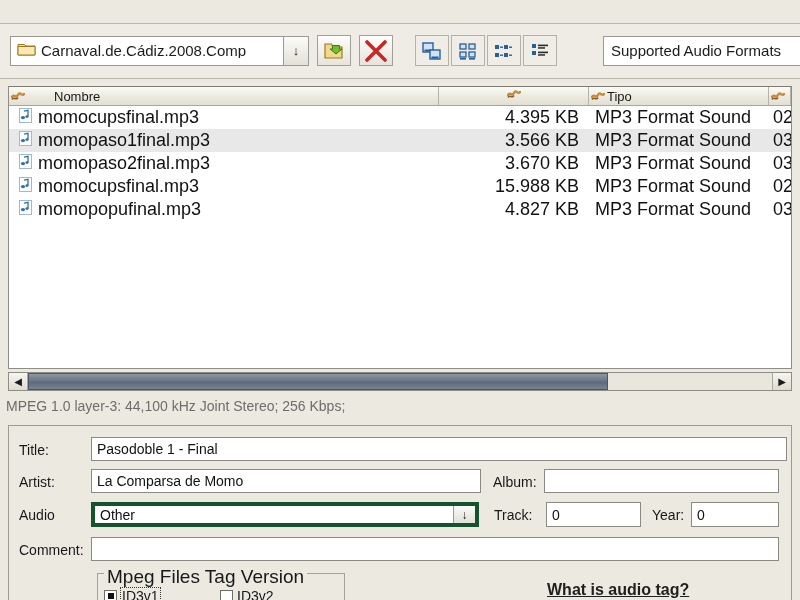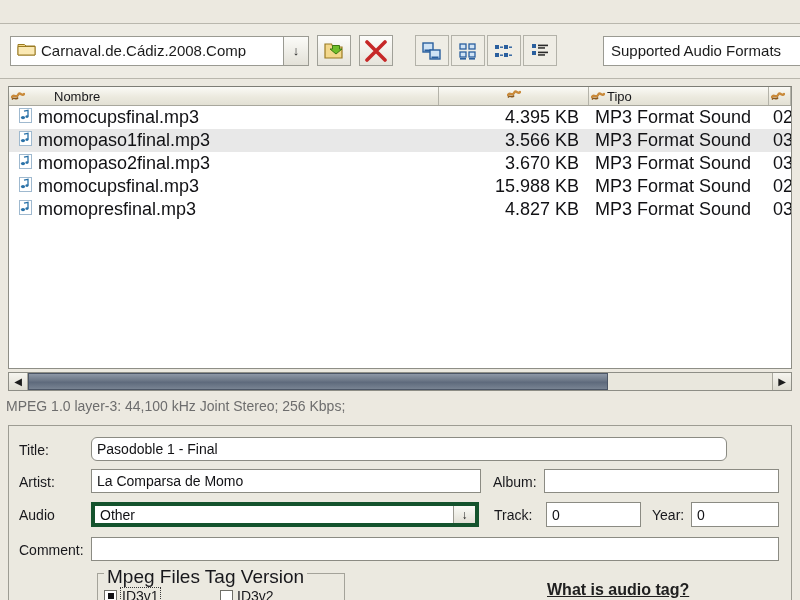--- a/index.html
+++ b/index.html
@@ -409,21 +409,21 @@
           <div class="cell-extra" style="width: 22px;">02</div>
         </div>
         <div class="fl-row">
           <div class="cell-name" style="width: 430px;">
             <span class="mp3-ico"><svg width="13" height="15" viewBox="0 0 13 15">
                 <rect x="0.5" y="0.5" width="12" height="14" fill="#ffffff" stroke="#9fb9cf"></rect>
                 <path d="M5 3.2 L9 2.3 L9 8.3" stroke="#2a72a8" stroke-width="1.3" fill="none"></path>
                 <ellipse cx="4" cy="9.6" rx="2.1" ry="1.7" fill="#2a72a8"></ellipse>
                 <ellipse cx="8" cy="8.6" rx="1.6" ry="1.3" fill="#2a72a8"></ellipse>
               </svg></span>
-            <span>momopresfinal.mp3</span>
+            <span>momopopufinal.mp3</span>
           </div>
           <div class="cell-size" style="width: 150px;">4.827 KB</div>
           <div class="cell-type" style="width: 180px;">MP3 Format Sound</div>
           <div class="cell-extra" style="width: 22px;">03</div>
         </div>
       </div>
   </div>
 
   <div class="hscroll">
     <div class="hs-btn">◀</div>
@@ -431,21 +431,21 @@
       <div class="hs-thumb" id="hs-thumb" style="width: 78%;"></div>
     </div>
     <div class="hs-btn right">▶</div>
   </div>
 
   <div class="statusline">MPEG 1.0 layer-3: 44,100 kHz Joint Stereo;  256 Kbps;</div>
 
   <div class="tagpanel">
 
     <div class="field-label row-abs" style="left:10px; top:13px; width:70px; height:22px;">Title:</div>
-    <div class="txtbox row-abs" style="left:82px; top:11px; width:636px; height:24px;border-radius:6px;">Pasodoble 1 - Final</div>
+    <div class="txtbox row-abs" style="left:82px; top:11px; width:696px; height:24px;">Pasodoble 1 - Final</div>
 
     <div class="field-label row-abs" style="left:10px; top:45px; width:70px; height:22px;">Artist:</div>
     <div class="txtbox row-abs" style="left:82px; top:43px; width:390px; height:24px;">La Comparsa de Momo</div>
 
     <div class="field-label row-abs" style="left:484px; top:45px; width:60px; height:22px;">Album:</div>
     <div class="txtbox row-abs" style="left:535px; top:43px; width:235px; height:24px;"></div>
 
     <div class="field-label row-abs" style="left:10px; top:78px; width:70px; height:22px;">Audio</div>
     <div class="combobox row-abs" style="left:82px; top:76px; width:388px; height:25px;">
       <span class="cb-val">Other</span>

